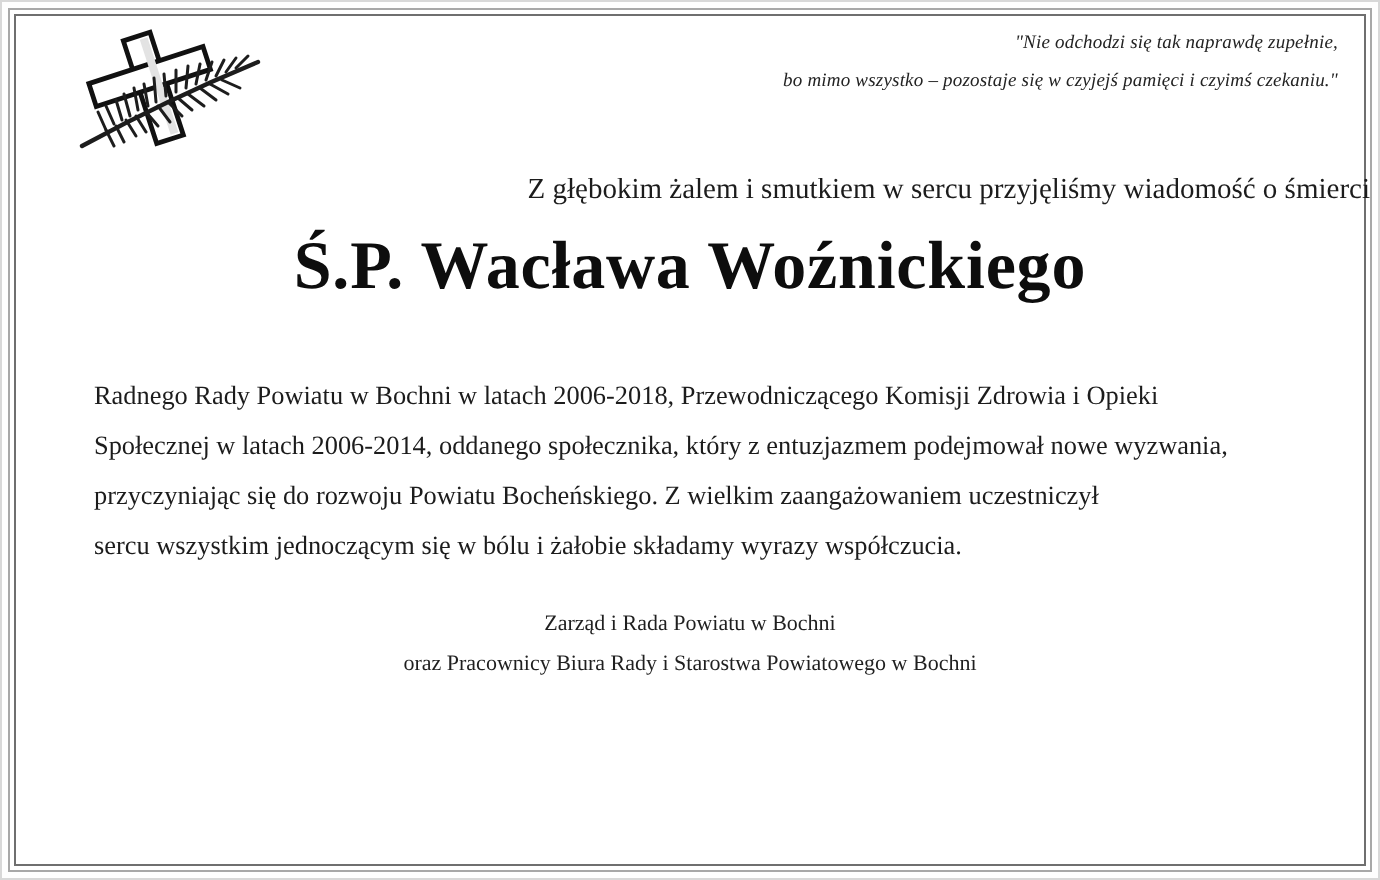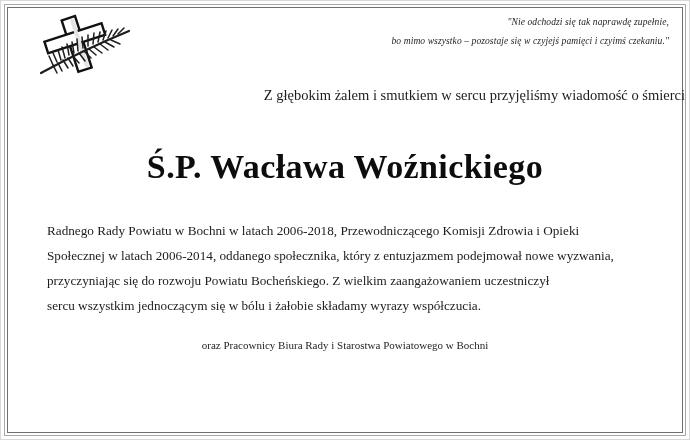--- a/index.html
+++ b/index.html
@@ -74,21 +74,21 @@
     margin-top: 8px;
   }
 
   
   .deceased-name {
     text-align: center;
     font-size: 34px;
     font-weight: bold;
     letter-spacing: .4px;
     color: #0d0d0d;
-    margin-top: 41px;
+    margin-top: 8px;
     line-height: 42px;
   }
 
   
   .body-text {
     margin: 30px auto 0 auto;
     width: 596px;
     text-align: left;
     font-size: 13.2px;
     line-height: 25px;
@@ -173,17 +173,18 @@
     <div class="deceased-name">Ś.P. Wacława Woźnickiego</div>
 
     <div class="body-text">
       <span>Radnego Rady Powiatu w Bochni w latach 2006-2018, Przewodniczącego Komisji Zdrowia i Opieki</span>
       <span>Społecznej w latach 2006-2014, oddanego społecznika, który z entuzjazmem podejmował nowe wyzwania,</span>
       <span>przyczyniając się do rozwoju Powiatu Bocheńskiego. Z wielkim zaangażowaniem uczestniczył</span>
       <span>sercu wszystkim jednoczącym się w bólu i żałobie składamy wyrazy współczucia.</span>
     </div>
 
     <div class="signatures">
+      <span>Zarząd i Rada Powiatu w Bochni</span>
       <span>oraz Pracownicy Biura Rady i Starostwa Powiatowego w Bochni</span>
     </div>
 
   </div>
 </div>
 
 </body></html>

